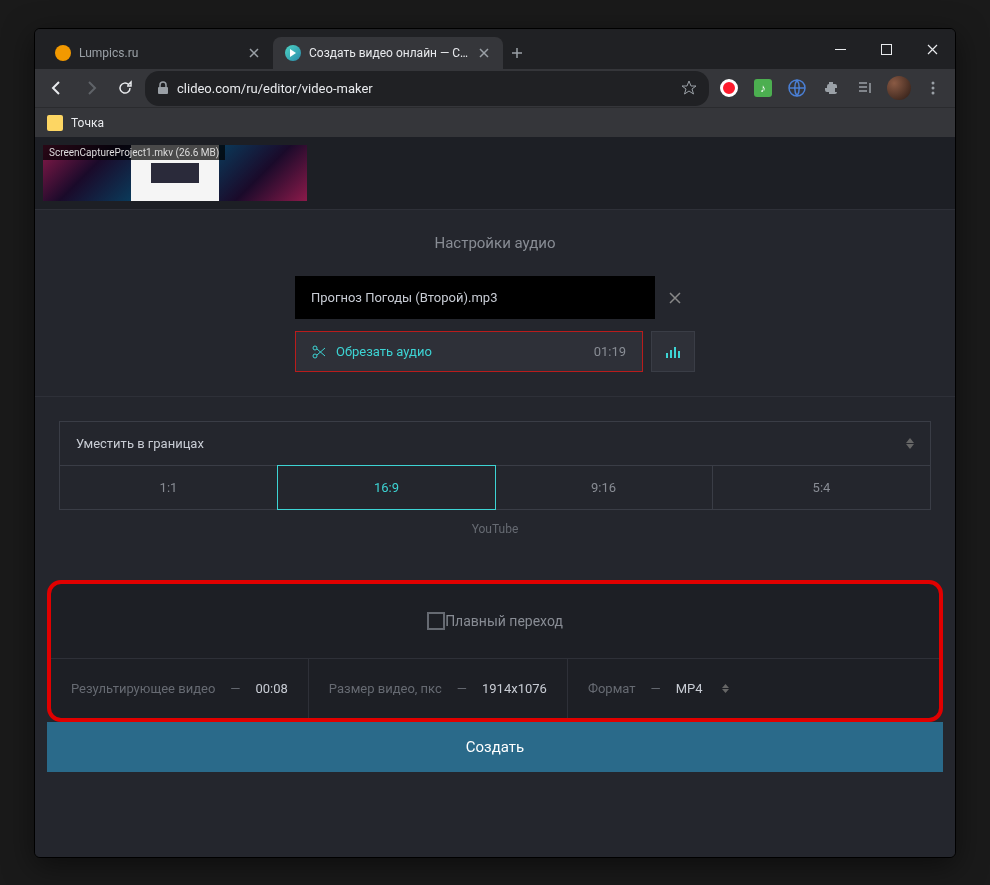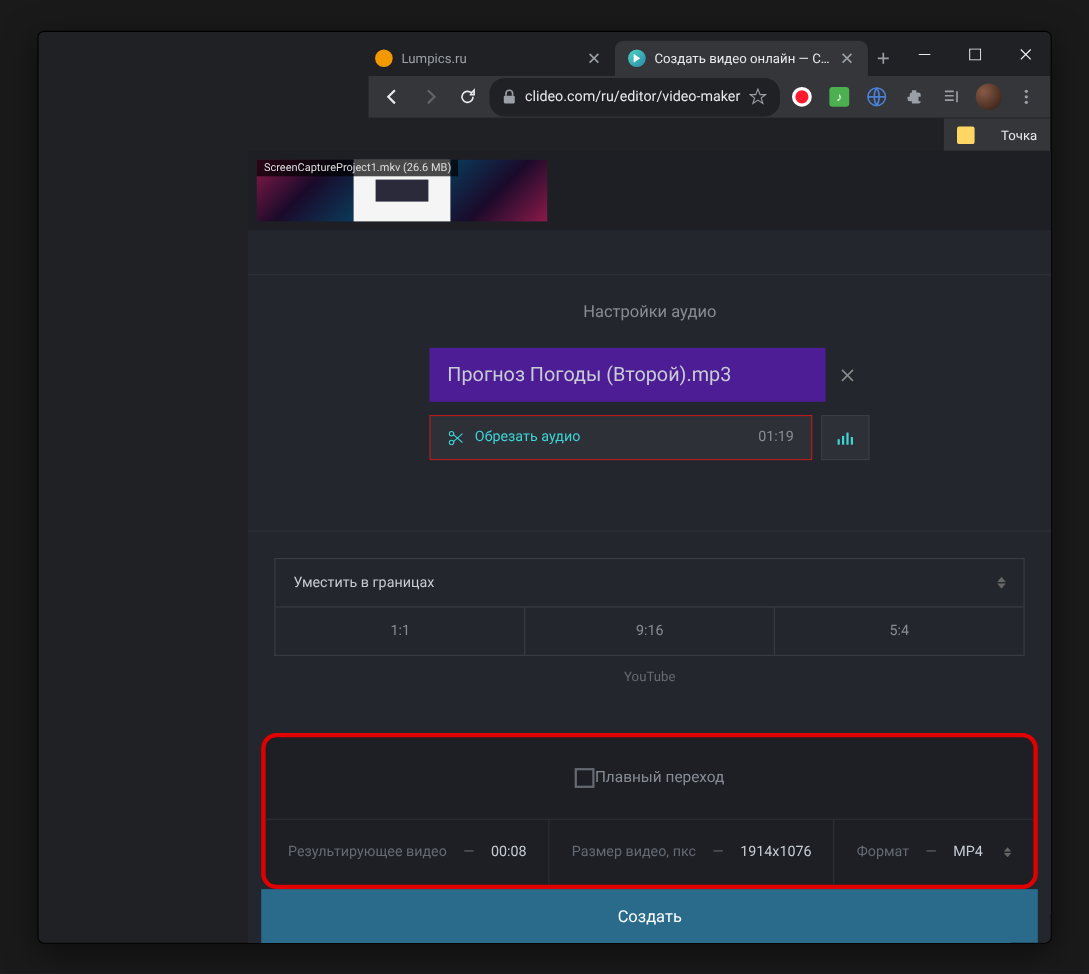--- a/index.html
+++ b/index.html
@@ -1,60 +1,60 @@
 <!DOCTYPE html>
 <html><head>
 <meta charset="utf-8">
 <style>
 * { margin: 0; padding: 0; box-sizing: border-box; font-family: -apple-system, BlinkMacSystemFont, "Segoe UI", Roboto, sans-serif; }
 body { background: #1a1a1a; width: 990px; height: 885px; overflow: hidden; position: relative; }
 
-.window { background: #202124; border: 1px solid #000; border-radius: 6px; position: absolute; top: 28px; left: 34px; width: 922px; height: 830px; display: flex; flex-direction: column; overflow: hidden; box-shadow: 0 8px 30px rgba(0,0,0,0.5); align-items: flex-end; }
+.window { background: #202124; border: 1px solid #000; border-radius: 6px; position: absolute; top: 28px; left: 34px; width: 922px; height: 830px; display: flex; flex-direction: column; overflow: hidden; box-shadow: 0 8px 30px rgba(0,0,0,0.5); }
 
 .titlebar { height: 40px; background: #202124; display: flex; align-items: stretch; }
 .tabs { display: flex; flex: 1; padding-top: 8px; padding-left: 8px; }
 .tab { display: flex; align-items: center; padding: 0 12px; min-width: 230px; max-width: 230px; color: #9aa0a6; font-size: 12px; border-radius: 8px 8px 0 0; position: relative; gap: 8px; }
 .tab.active { background: #35363a; color: #e8eaed; }
 .tab .favicon { width: 16px; height: 16px; border-radius: 50%; flex-shrink: 0; }
 .tab .title { flex: 1; overflow: hidden; text-overflow: ellipsis; white-space: nowrap; }
 .tab .close { width: 14px; height: 14px; color: #9aa0a6; cursor: pointer; }
 .newtab { width: 28px; display: flex; align-items: center; justify-content: center; color: #9aa0a6; cursor: pointer; }
 .win-controls { display: flex; }
 .win-btn { width: 46px; display: flex; align-items: center; justify-content: center; color: #e8eaed; cursor: pointer; }
 
 .addrbar { height: 38px; background: #35363a; display: flex; align-items: center; padding: 0 8px; gap: 6px; }
 .nav-btn { width: 28px; height: 28px; display: flex; align-items: center; justify-content: center; color: #9aa0a6; border-radius: 50%; cursor: pointer; }
 .omnibox { flex: 1; height: 35px; background: #202124; border-radius: 14px; display: flex; align-items: center; padding: 0 12px; gap: 8px; color: #e8eaed; font-size: 13px; }
 .omnibox .lock { color: #9aa0a6; }
 .omnibox .star { margin-left: auto; color: #9aa0a6; }
 .ext-icon { width: 28px; height: 28px; display: flex; align-items: center; justify-content: center; border-radius: 4px; cursor: pointer; }
 .avatar { width: 24px; height: 24px; border-radius: 50%; background: radial-gradient(circle at 30% 30%, #8a5a44, #2a1a14); }
 
-.bookmarks { height: 30px; background: #35363a; border-top: 1px solid #2a2b2e; display: flex; align-items: center; padding: 0 12px; gap: 24px; color: #e8eaed; font-size: 12px; }
+.bookmarks { height: 30px; background: #35363a; border-top: 1px solid #2a2b2e; display: flex; align-items: center; padding: 0 12px; gap: 8px; color: #e8eaed; font-size: 12px; }
 .bm-icon { width: 16px; height: 16px; background: #fdd663; border-radius: 2px; }
 
 .content { flex: 1; background: #24262d; overflow-y: auto; position: relative; }
 .content::-webkit-scrollbar { width: 16px; }
 .content::-webkit-scrollbar-track { background: #2a2b2e; }
 .content::-webkit-scrollbar-thumb { background: #5f6368; }
 
 .timeline { padding: 8px; display: flex; gap: 4px; background: #1d1f25; }
 .clip { position: relative; }
 .clip-label { position: absolute; top: 0; left: 0; background: rgba(0,0,0,0.7); color: #ddd; font-size: 10px; padding: 2px 6px; z-index: 2; }
 .thumb { width: 88px; height: 56px; background: #333; }
 .thumb.t1 { background: linear-gradient(135deg, #8b1a4a 0%, #1a0a2a 50%, #0a3a5a 100%); }
 .thumb.t2 { background: #f5f5f5; position: relative; }
 .thumb.t2::after { content:""; position:absolute; top:18px; left:20px; width:48px; height:20px; background:#2a2a3a; }
 .thumb.t3 { background: linear-gradient(135deg, #0a3a5a 0%, #1a0a2a 50%, #8b1a4a 100%); }
 
-.section { padding: 24px 0; border-top: 1px solid #2e3038; margin-top: 40px; }
+.section { padding: 24px 0; border-top: 1px solid #2e3038; }
 .section-title { text-align: center; color: #888c94; font-size: 15px; margin-bottom: 24px; }
 
 .audio-row { width: 400px; margin: 0 auto 12px; display: flex; }
-.audio-file { flex: 1; background: #4c1d95; padding: 14px 16px; color: #c8ccd4; font-size: 18px; display: flex; align-items: center; }
+.audio-file { flex: 1; background: #000000; padding: 14px 16px; color: #c8ccd4; font-size: 13px; display: flex; align-items: center; }
 .audio-remove { width: 40px; display: flex; align-items: center; justify-content: center; color: #888; cursor: pointer; }
 .trim-row { width: 400px; margin: 0 auto; display: flex; gap: 8px; }
 .trim-btn { flex: 1; background: #2e3038; border: 1px solid #b91c1c; padding: 12px 16px; display: flex; align-items: center; gap: 10px; color: #3dd4d4; font-size: 13px; cursor: pointer; }
 .trim-time { margin-left: auto; color: #888c94; }
 .eq-btn { width: 44px; background: #2e3038; border: 1px solid #3a3d46; display: flex; align-items: center; justify-content: center; color: #3dd4d4; cursor: pointer; }
 
 .settings-inner { padding: 0 24px; }
 .fit-select { width: 100%; background: #24262d; border: 1px solid #3a3d46; padding: 14px 16px; color: #c8ccd4; font-size: 13px; display: flex; align-items: center; cursor: pointer; margin-bottom: 0; }
 .fit-select .chev { margin-left: auto; color: #666; display:flex; flex-direction:column; gap:1px;}
 .ratio-row { display: flex; border: 1px solid #3a3d46; border-top: none; }
@@ -243,20 +243,21 @@
             <svg width="8" height="5" viewBox="0 0 8 5">
                 <path d="M0 5l4-5 4 5z" fill="currentColor"></path>
               </svg>
             <svg width="8" height="5" viewBox="0 0 8 5">
                 <path d="M0 0l4 5 4-5z" fill="currentColor"></path>
               </svg>
           </span>
         </div>
         <div class="ratio-row">
           <div class="ratio">1:1</div>
+          <div class="ratio active">16:9</div>
           <div class="ratio">9:16</div>
           <div class="ratio">5:4</div>
         </div>
         <div class="ratio-sub">YouTube</div>
       </div>
     </div>
 
     <div class="highlight-box">
       <div class="crossfade">
         <div class="checkbox"></div>

